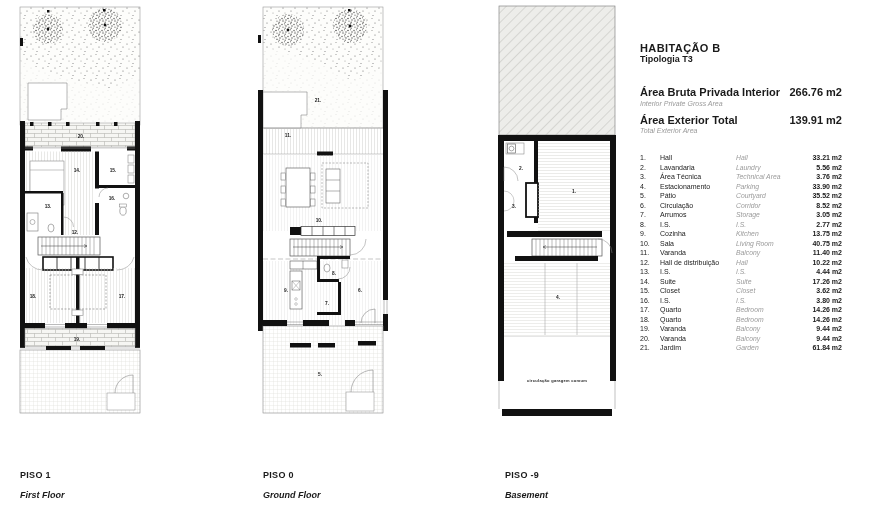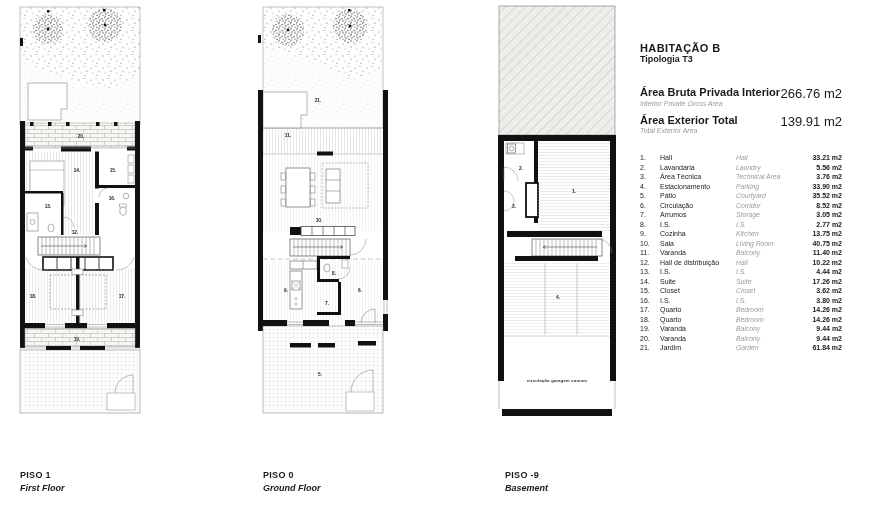--- a/index.html
+++ b/index.html
@@ -3,30 +3,30 @@
 <meta charset="utf-8">
 <style>
   html,body{margin:0;padding:0;background:#fff}
   .sheet{position:relative;width:878px;height:506px;background:#fff;overflow:hidden;
          font-family:"Liberation Sans",sans-serif;color:#1a1a1a}
   .plan{position:absolute}
   svg text{font-family:"Liberation Sans",sans-serif;font-weight:600;fill:#222}
 
   .floor-label{position:absolute;top:470px}
   .fl-pt{font-size:9px;font-weight:700;letter-spacing:.3px}
-  .fl-en{font-size:9px;font-weight:700;font-style:italic;margin-top:3px}
+  .fl-en{font-size:9px;font-weight:700;font-style:italic;margin-top:10px}
 
   .legend{position:absolute;left:640px;top:42px;width:202px}
   .legend-title{font-size:11px;font-weight:700;letter-spacing:.4px}
   .legend-typology{font-size:9px;font-weight:700;}
   .area-summary{margin-top:22px}
   .arow{display:flex;justify-content:space-between;align-items:flex-start;margin-top:7px}
   .apt{font-size:11px;font-weight:700}
   .aen{font-size:7px;font-style:italic;color:#9a9a9a;margin-top:1.5px}
-  .aval{font-size:13px;font-weight:400;white-space:nowrap}
+  .aval{font-size:11px;font-weight:700;white-space:nowrap}
   .rooms{margin-top:20px}
   .lrow{display:flex;align-items:baseline;height:9.5px;font-size:7px}
   .c-num{width:20px}
   .c-pt{width:76px;white-space:nowrap}
   .c-en{width:62px;font-style:italic;color:#9a9a9a;font-size:6.8px;white-space:nowrap}
   .c-area{flex:1;text-align:right;font-weight:600;white-space:nowrap}
 </style>
 </head>
 <body>
 

